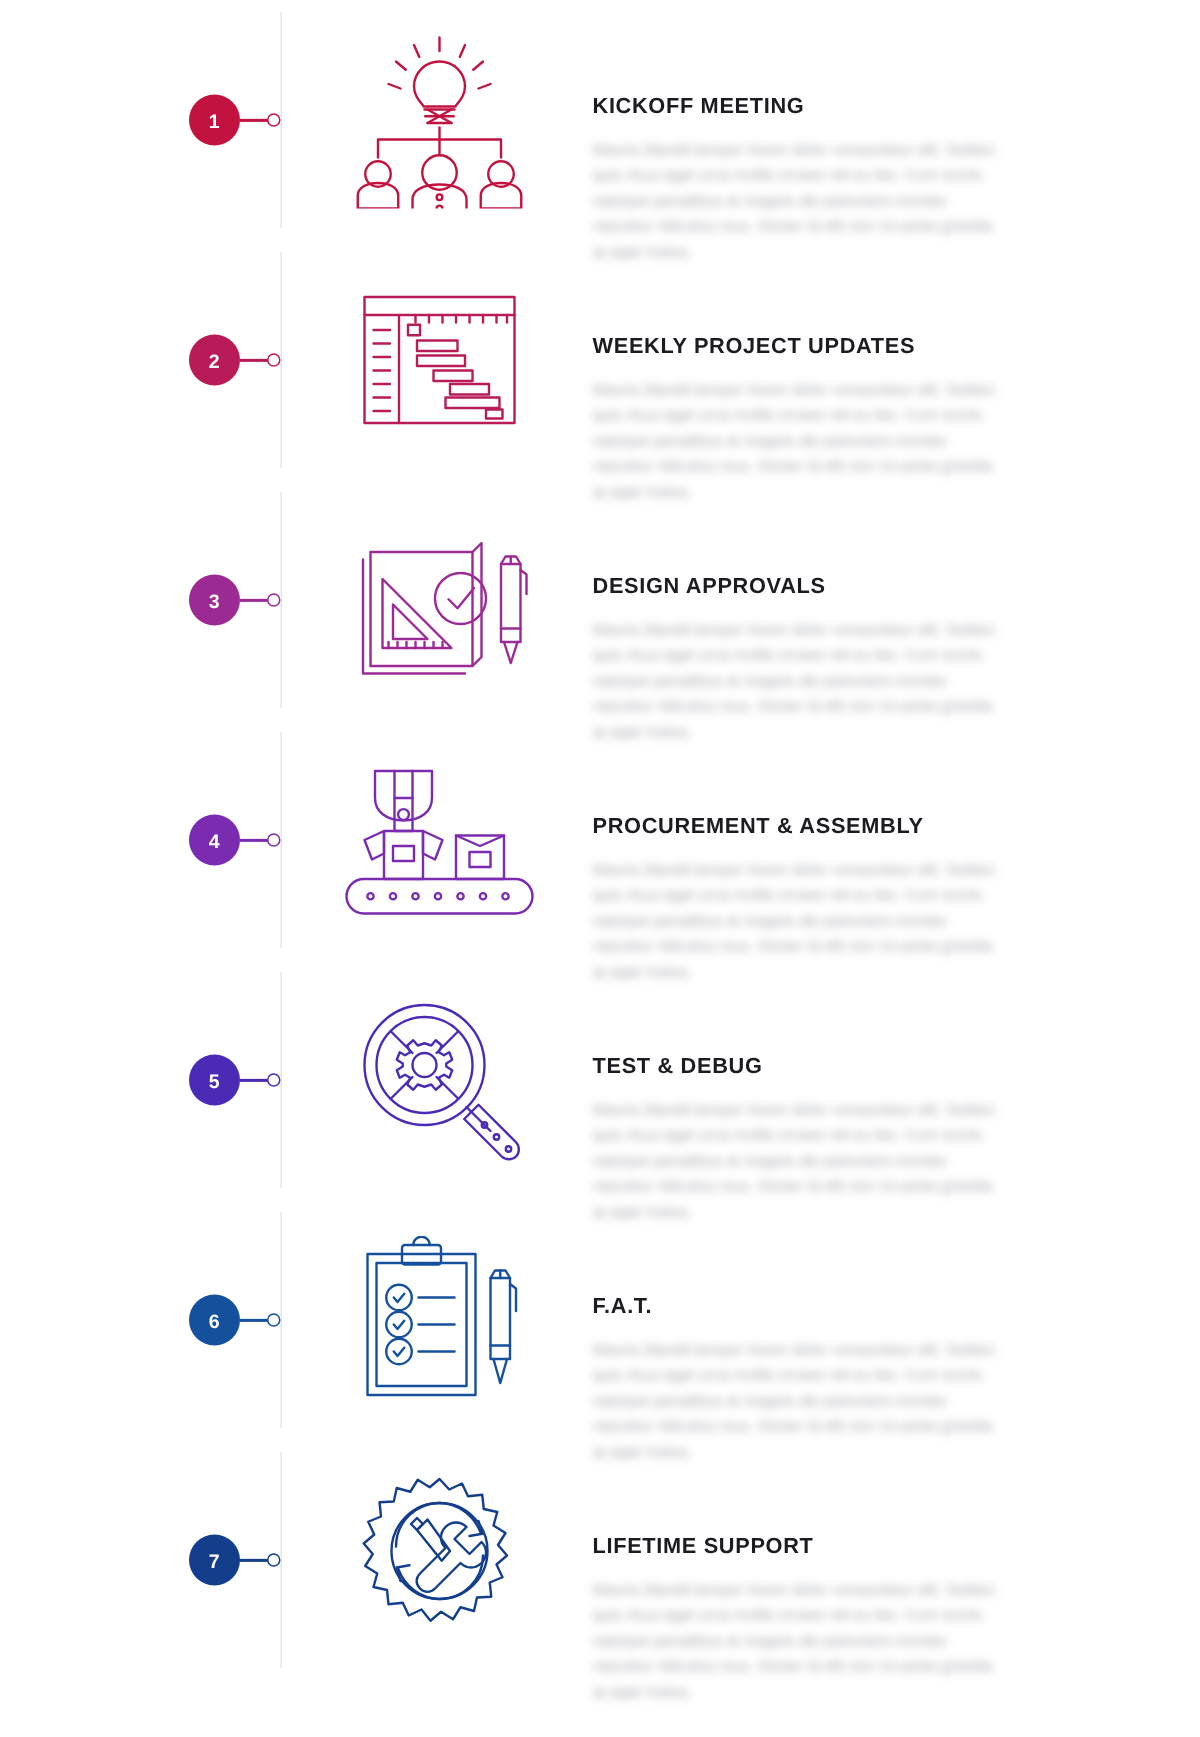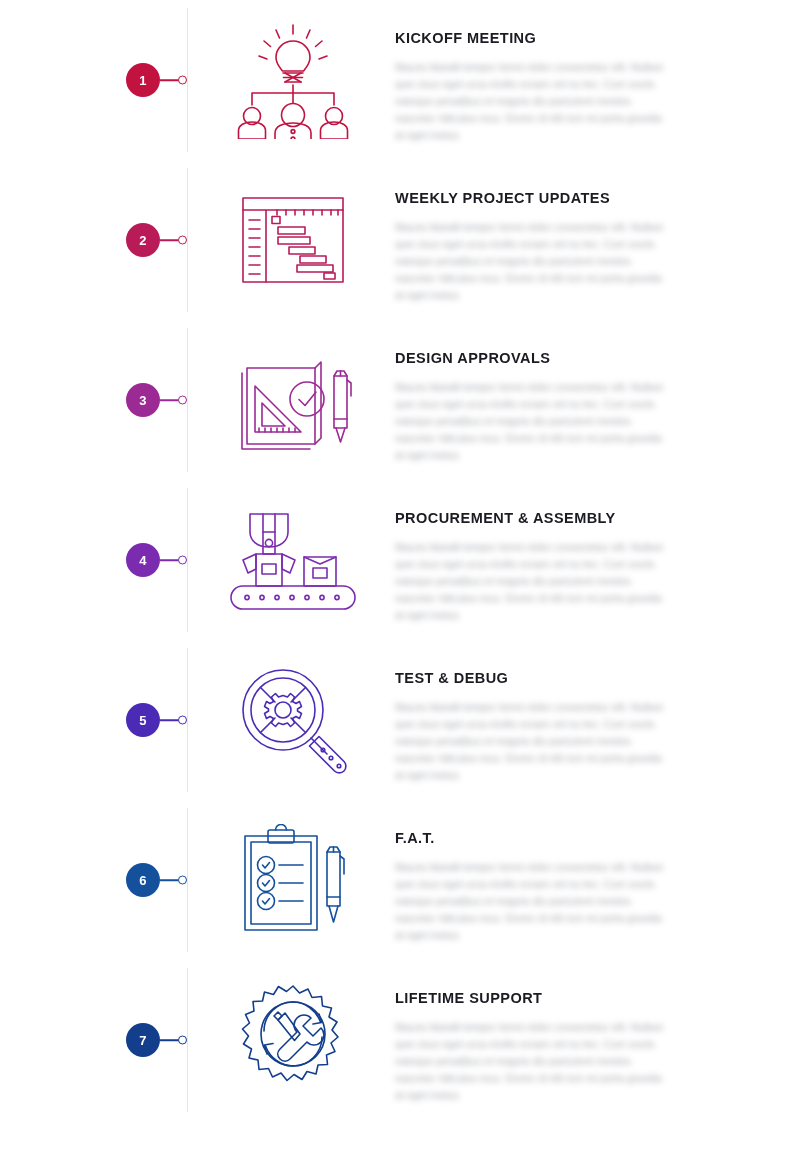--- a/index.html
+++ b/index.html
@@ -103,20 +103,21 @@
 
   .step-title {
     font-size: 14.5px;
     font-weight: bold;
     color: #1b1b22;
     letter-spacing: 0.45px;
     text-transform: uppercase;
     margin-bottom: 13px;
     font-family: "Liberation Sans", sans-serif;
     white-space: nowrap;
+    margin-top: 33px;
   }
 
   .step-body {
     font-size: 10.5px;
     line-height: 1.62;
     color: #6d7079;
     filter: blur(3.1px);
     opacity: 0.62;
     max-width: 272px;
     font-family: "Liberation Sans", sans-serif;

